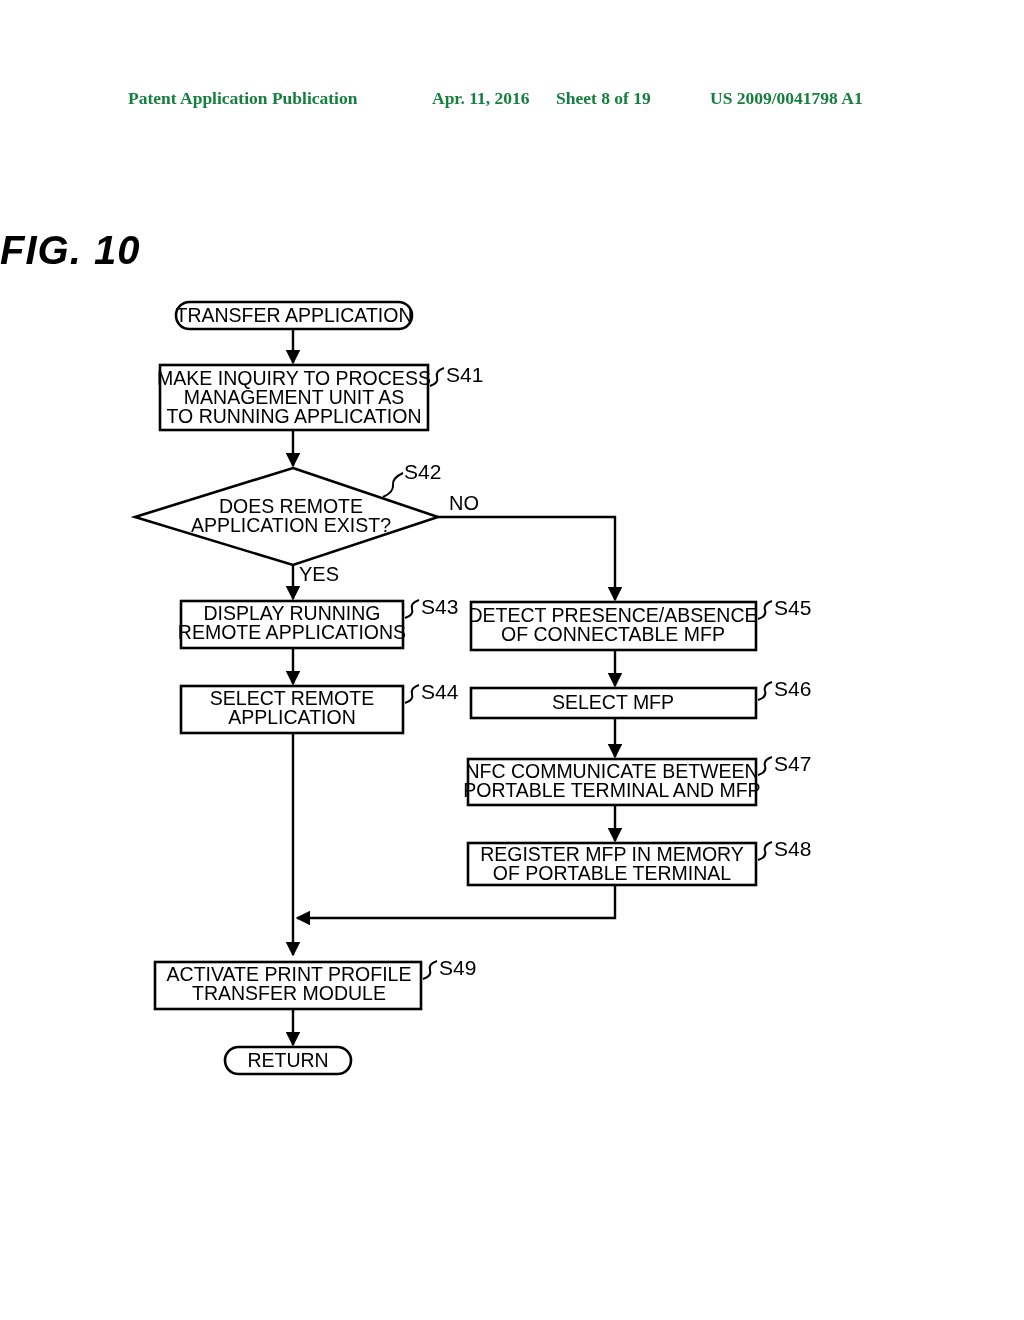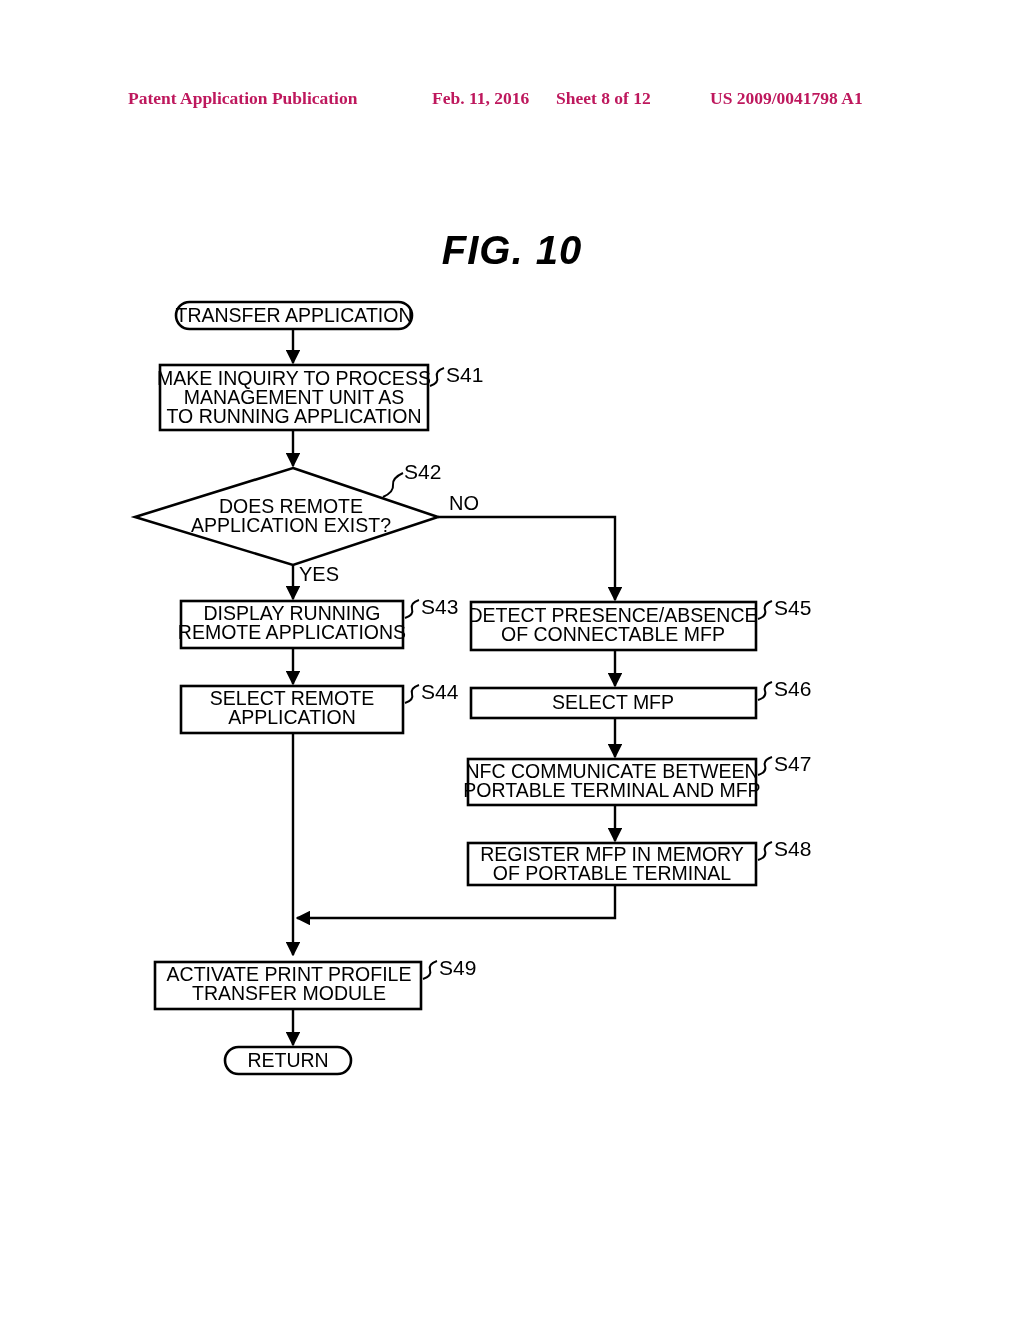--- a/index.html
+++ b/index.html
@@ -25,33 +25,33 @@
   }
   
   .hdr {
     position: absolute;
     top: 88px;
     font-family: "Liberation Serif", serif;
     font-weight: bold;
     font-size: 17.5px;
     letter-spacing: 0px;
     white-space: nowrap;
-    color: #be185d;
+    color: #15803d;
   }
   #hdr-pub   { left: 128px; }
   #hdr-date  { left: 432px; }
   #hdr-sheet { left: 556px; }
   #hdr-num   { left: 710px; }
 
   
   #fig-title {
     position: absolute;
     left: 0; right: 0;
     top: 228px;
-    text-align: center;
+    text-align: left;
     font-family: "Liberation Sans", sans-serif;
     font-style: italic;
     font-weight: bold;
     font-size: 40px;
     letter-spacing: 1px;
   }
   
   #flow {
     position: absolute;
     left: 0; top: 0;
@@ -98,22 +98,22 @@
     stroke-width: 2.0;
     fill: none;
   }
 </style>
 </head>
 <body>
 
 <div id="page">
 
   <div class="hdr" id="hdr-pub">Patent Application Publication</div>
-  <div class="hdr" id="hdr-date">Feb. 11, 2016</div>
-  <div class="hdr" id="hdr-sheet">Sheet 8 of 12</div>
+  <div class="hdr" id="hdr-date">Apr. 11, 2016</div>
+  <div class="hdr" id="hdr-sheet">Sheet 8 of 19</div>
   <div class="hdr" id="hdr-num">US 2009/0041798 A1</div>
 
   <div id="fig-title">FIG. 10</div>
 
   <svg id="flow" viewBox="0 0 1024 1320">
 
     <defs>
       <marker id="arrow" viewBox="0 0 10 10" refX="9" refY="5" markerWidth="6.2" markerHeight="6.2" orient="auto-start-reverse">
         <path d="M 0 0 L 10 5 L 0 10 z" fill="#000"></path>
       </marker>

